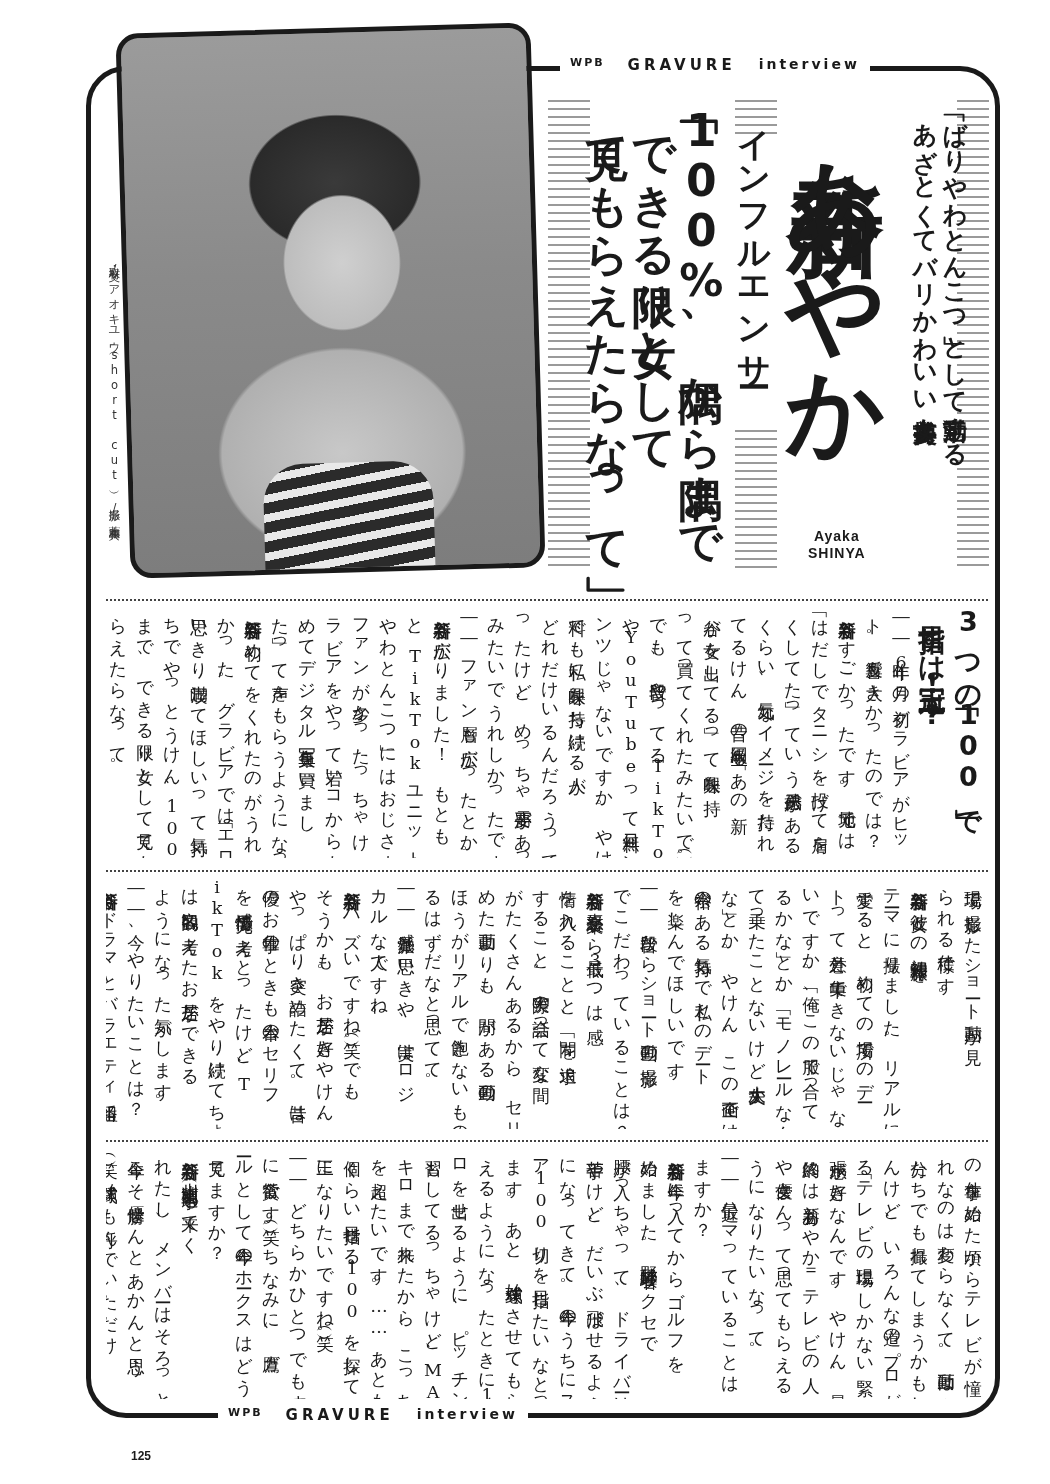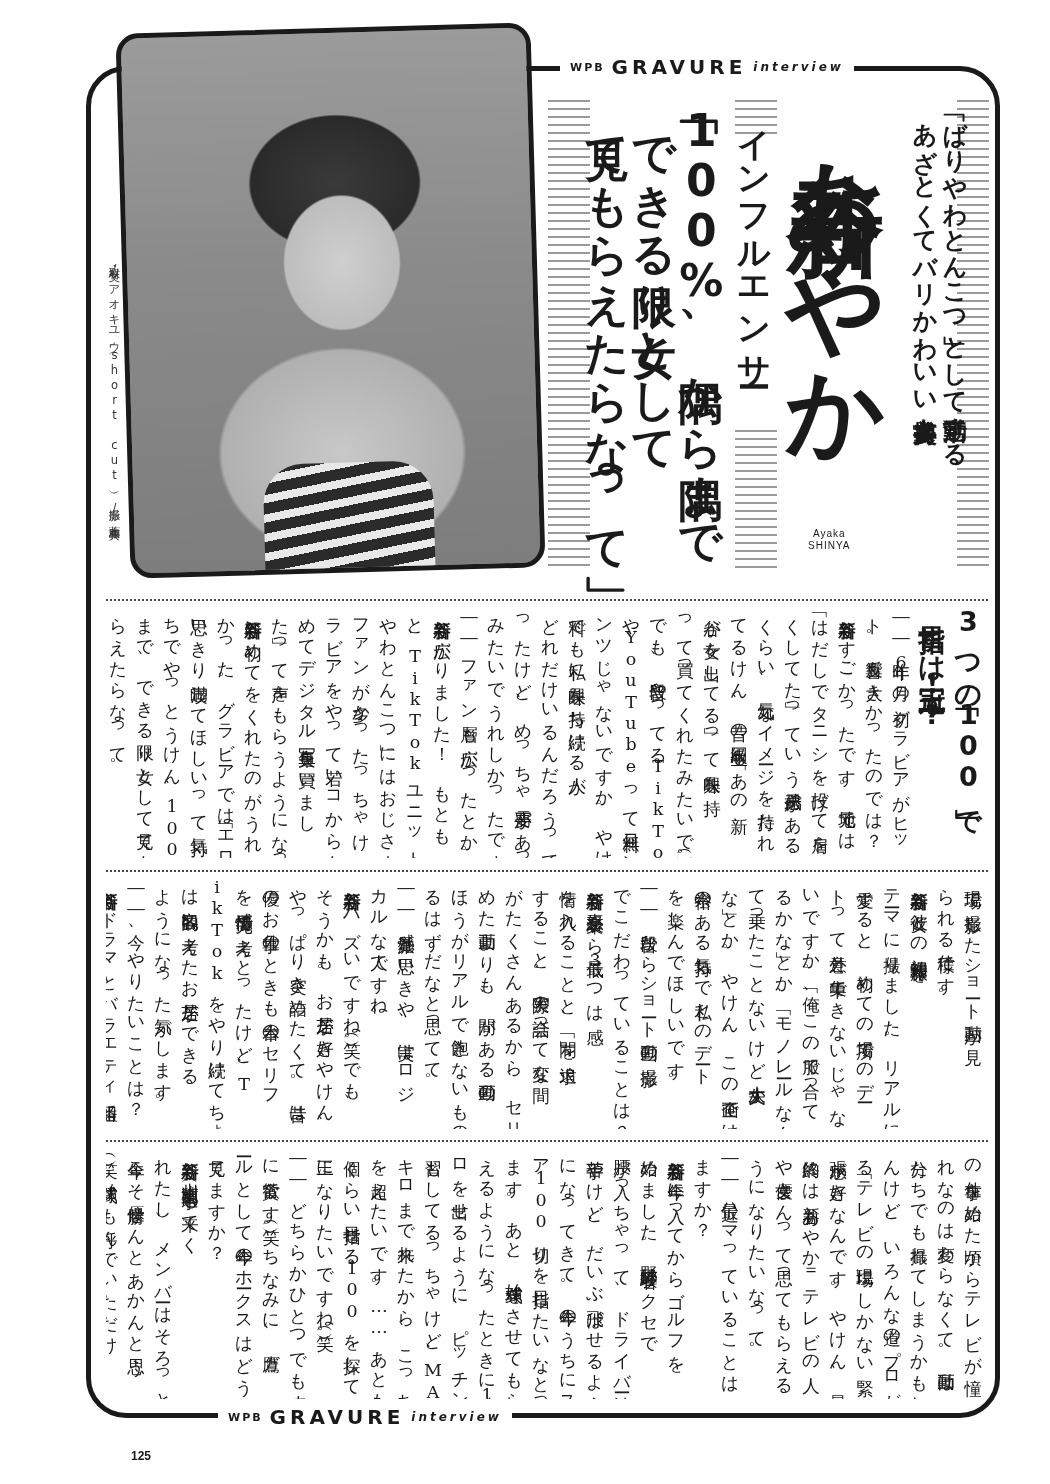--- a/index.html
+++ b/index.html
@@ -1,45 +1,45 @@
 <!DOCTYPE html>
 <html><head>
 <meta charset="utf-8">
 <style>
   html,body{margin:0;padding:0;background:#ffffff;}
   body{width:1050px;height:1484px;position:relative;overflow:hidden;
        font-family:"DejaVu Sans","Liberation Sans",sans-serif;color:#1a1a1a;}
   .frame{position:absolute;left:86px;top:66px;width:914px;height:1352px;
          border:5px solid #1a1a1a;border-radius:40px;box-sizing:border-box;}
-  .band{position:absolute;background:#fff;display:flex;align-items:center;gap:7px;
+  .band{position:absolute;background:#fff;display:flex;gap:23px;
         padding:0 10px;height:22px;}
   .band .wpb{font-size:11px;font-weight:bold;letter-spacing:2px;}
-  .band .grav{font-size:20px;font-weight:bold;letter-spacing:4px;}
-  .band .intv{font-size:12px;font-weight:bold;letter-spacing:3px;font-style:italic;}
+  .band .grav{font-size:15px;font-weight:bold;letter-spacing:4px;}
+  .band .intv{font-size:14px;font-weight:bold;letter-spacing:3px;}
   .band-top{left:560px;top:56px;}
   .band-bot{left:218px;top:1406px;}
   .page-num{position:absolute;left:131px;top:1449px;font-size:12px;font-weight:bold;
             font-family:"Liberation Sans",sans-serif;}
   .photo{position:absolute;left:123px;top:28px;width:415px;height:545px;
          border:5px solid #1a1a1a;border-radius:22px;transform:rotate(-1.6deg);
          overflow:hidden;box-sizing:border-box;
          background:
            radial-gradient(ellipse 95px 110px at 215px 230px,#cfcfcf 0%,#bdbdbd 60%,transparent 62%),
            radial-gradient(ellipse 120px 95px at 210px 150px,#3a3a3a 0%,#2a2a2a 70%,transparent 72%),
            radial-gradient(ellipse 200px 170px at 210px 420px,#c8c8c8 0%,#b0b0b0 60%,transparent 62%),
            linear-gradient(180deg,#9b9b9b 0%,#8a8a8a 45%,#7d7d7d 100%);}
   .stripes{position:absolute;left:130px;top:430px;width:170px;height:120px;border-radius:40px 40px 0 0;
            background:repeating-linear-gradient(170deg,#2b2b2b 0 11px,#e8e8e8 11px 19px);}
   .rules{position:absolute;width:42px;
          background:repeating-linear-gradient(180deg,#9a9a9a 0 2px,transparent 2px 8px);}
   .vt{writing-mode:vertical-rl;text-orientation:upright;position:absolute;white-space:nowrap;}
   .credit{left:108px;top:258px;font-size:11.5px;color:#333;letter-spacing:1px;line-height:1;}
   .tagline{right:80px;top:106px;font-size:24px;font-weight:bold;line-height:1.25;letter-spacing:-0.5px;}
   .name{left:788px;top:98px;font-size:98px;font-weight:bold;line-height:1;letter-spacing:-4px;}
-  .name-roman{position:absolute;left:808px;top:528px;font-size:10px;font-weight:normal;text-align:center;line-height:1.2;
+  .name-roman{position:absolute;left:808px;top:528px;font-size:14px;font-weight:bold;text-align:center;line-height:1.2;
               font-family:"Liberation Sans",sans-serif;letter-spacing:1px;}
   .role{left:738px;top:106px;font-size:33px;font-weight:bold;line-height:1;}
   .quote{left:584px;top:106px;font-size:44px;font-weight:bold;line-height:1.06;letter-spacing:-1px;}
   .divider{position:absolute;left:106px;width:882px;height:0;border-top:2px dotted #444;}
   .tier{position:absolute;left:106px;width:880px;height:252px;overflow:hidden;}
   .tier .body{writing-mode:vertical-rl;text-orientation:upright;font-family:"DejaVu Serif","Liberation Serif",serif;
               font-size:17.5px;line-height:27px;letter-spacing:1.4px;height:252px;position:absolute;right:0;top:0;
               white-space:pre;}
   .tier .body b{font-family:"DejaVu Sans",sans-serif;font-weight:bold;}
   .subhead{font-family:"DejaVu Sans",sans-serif !important;font-weight:bold;font-size:27px;line-height:36px;

